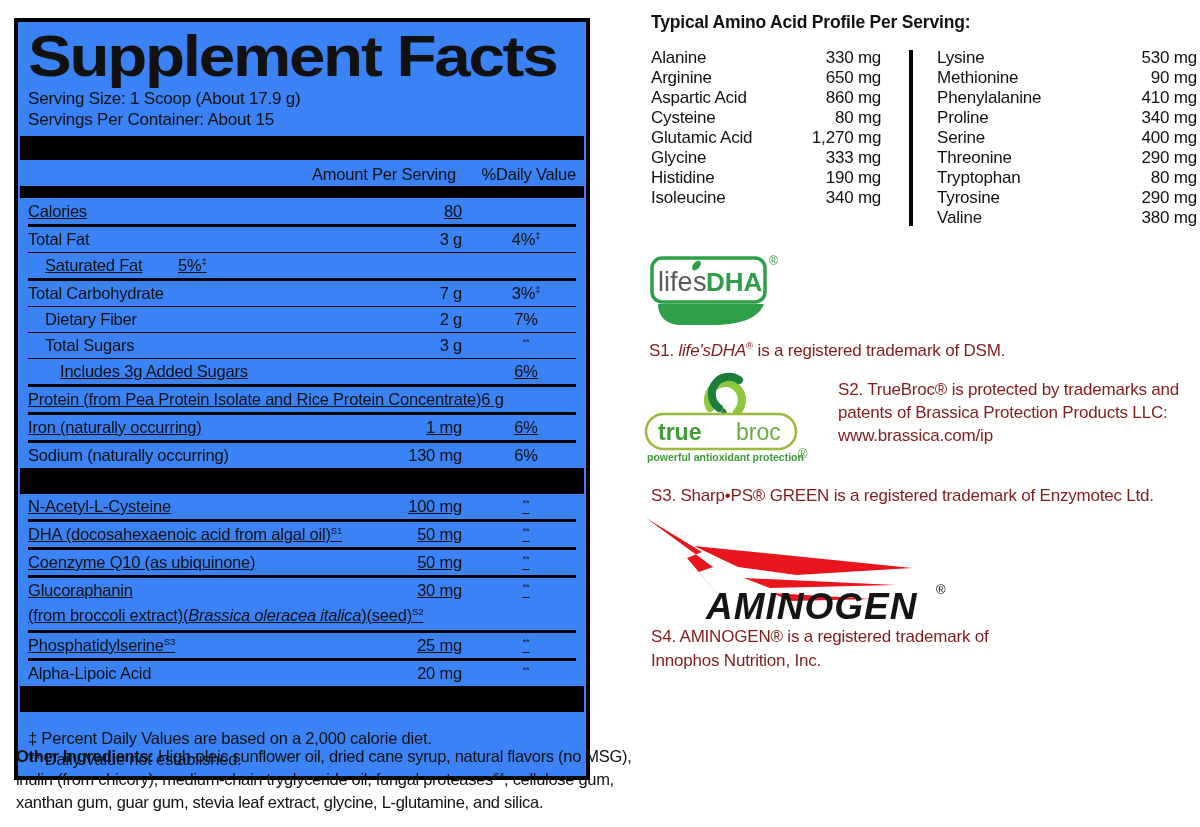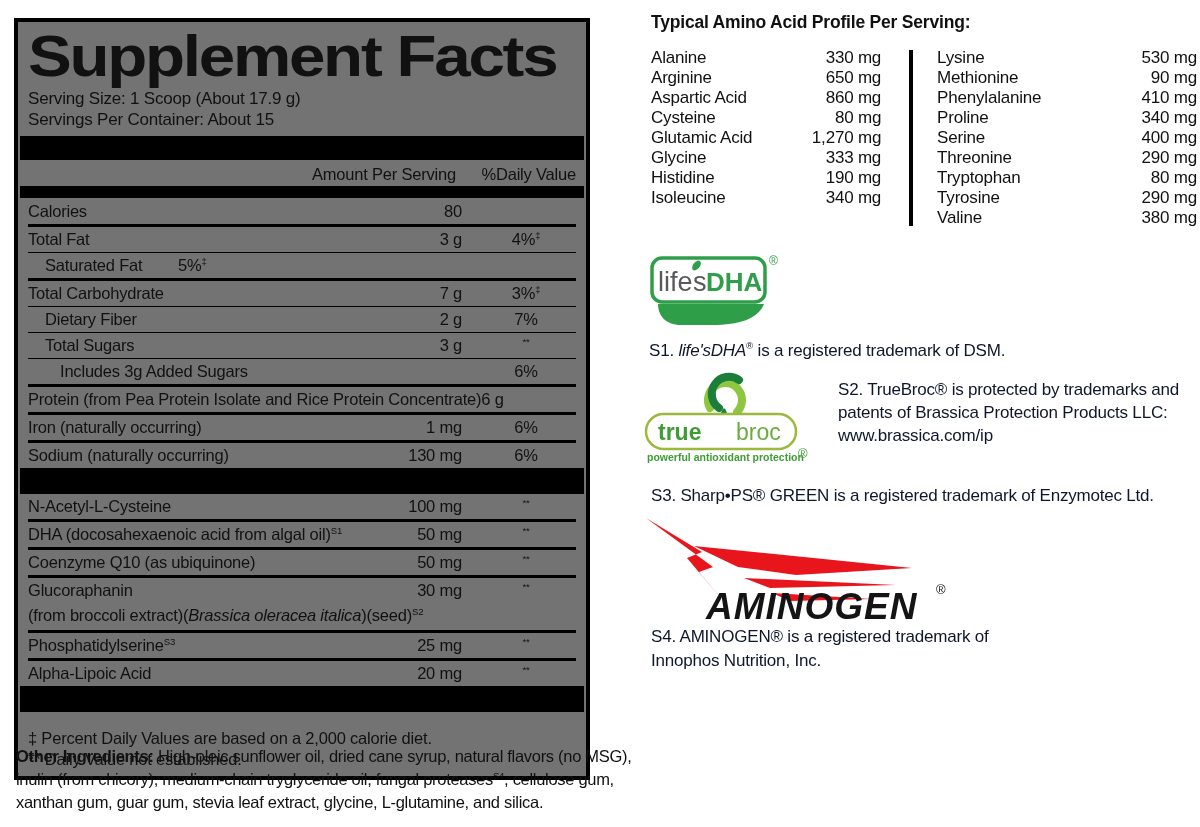--- a/index.html
+++ b/index.html
@@ -2,36 +2,36 @@
 <html><head>
 <meta charset="utf-8">
 <style>
   html,body{margin:0;padding:0;background:#ffffff;}
   body{width:1200px;height:827px;font-family:"Liberation Sans",sans-serif;color:#111;}
   .stage{position:relative;width:1200px;height:827px;overflow:hidden;background:#fff;}
   sup,.sup{font-size:0.58em;vertical-align:super;line-height:0;}
 
   
   .facts-panel{position:absolute;left:14px;top:18px;width:576px;box-sizing:border-box;
-    border:4px solid #000;background:#737373;padding:4px 10px 6px 10px;}
+    border:4px solid #000;background:#3b82f6;padding:4px 10px 6px 10px;}
   .facts-title{font-size:58px;font-weight:800;letter-spacing:-2px;line-height:60px;
     white-space:nowrap;transform:scaleX(1.13);transform-origin:left center;margin:0 0 2px 0;}
   .serving-line{font-size:17px;line-height:21px;letter-spacing:-0.2px;}
   .black-bar{background:#000;margin:0 -8px;}
   .bar-serving{height:24px;margin-top:6px;margin-bottom:2px;}
   .bar-header{height:12px;margin-bottom:1px;}
   .row-bar{height:26px;}
   .col-header{display:flex;align-items:flex-start;font-weight:normal;font-size:16.5px;
     line-height:24px;letter-spacing:-0.2px;}
   .col-header .spacer{flex:1;}
   .col-header .hdr-amt{white-space:nowrap;padding-right:12px;}
   .col-header .hdr-dv{width:108px;text-align:right;white-space:nowrap;}
 
   .fact-row{border-bottom:1px solid #000;}
-  .fact-row.sep-medium{border-bottom-width:3px;}
+  .fact-row.sep-medium{border-bottom-width:3px;text-decoration:underline;}
   .fact-row.sep-none{border-bottom:none;}
   .fact-line{display:flex;align-items:baseline;font-size:16.5px;line-height:23px;
     padding:1px 0;letter-spacing:-0.2px;}
   .fact-name{flex:0 0 auto;white-space:nowrap;}
   .indent-1 .fact-name{padding-left:17px;text-align:center;}
   .indent-2 .fact-name{padding-left:32px;}
   .fact-amt{flex:1;text-align:right;padding-right:14px;white-space:nowrap;}
   .fact-dv{width:100px;text-align:center;white-space:nowrap;}
   .fact-line2{font-size:16.5px;line-height:23px;padding:1px 0 3px 0;letter-spacing:-0.2px;}
 
@@ -45,21 +45,21 @@
   .amino{position:absolute;left:651px;top:12px;width:546px;}
   .amino-title{font-weight:bold;font-size:17.5px;letter-spacing:-0.2px;margin-bottom:15px;}
   .amino-cols{display:flex;}
   .amino-col{display:flex;flex-direction:column;}
   .amino-col.left{width:232px;}
   .amino-col.right{width:262px;}
   .amino-divider{width:4px;background:#000;margin:2px 24px 2px 28px;align-self:stretch;}
   .amino-row{display:flex;font-size:17px;line-height:20px;letter-spacing:-0.2px;gap:44px;}
   .amino-value{margin-left:auto;white-space:nowrap;}
 
-  .note{font-size:17px;line-height:23px;letter-spacing:-0.2px;color:#0f172a;}
+  .note{font-size:17px;line-height:23px;letter-spacing:-0.2px;color:#7f1d1d;}
   .lifesdha-block{position:absolute;left:649px;top:252px;}
   .lifesdha-block .note{margin-top:5px;}
   .truebroc-block{position:absolute;left:644px;top:364px;display:flex;}
   .truebroc-text{margin-left:26px;margin-top:14px;width:372px;}
   .s3-note{position:absolute;left:651px;top:484px;width:545px;}
   .aminogen-block{position:absolute;left:644px;top:518px;}
   .s4-note{position:absolute;left:651px;top:625px;width:420px;line-height:24px;}
 </style>
 </head>
 <body>

